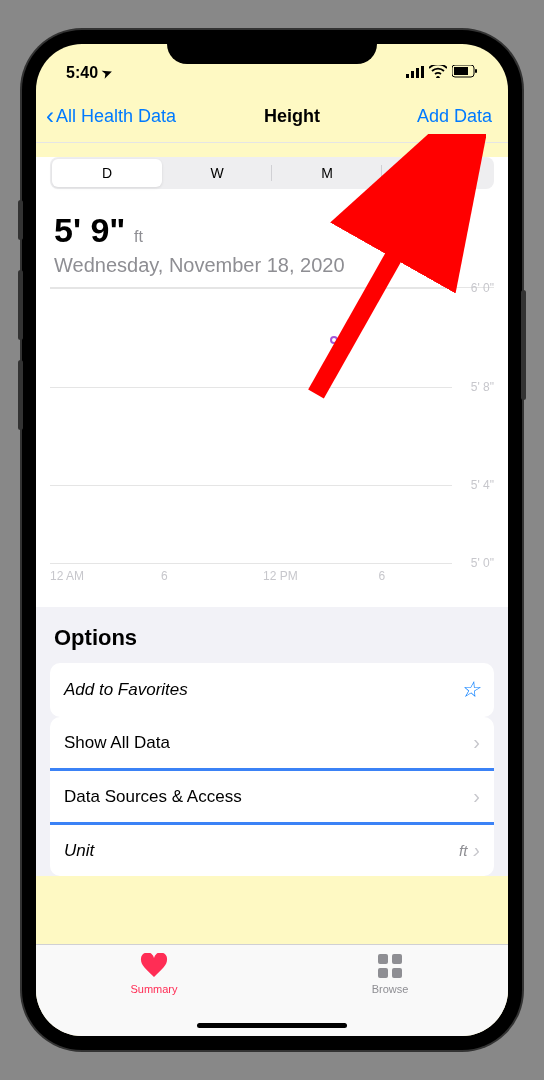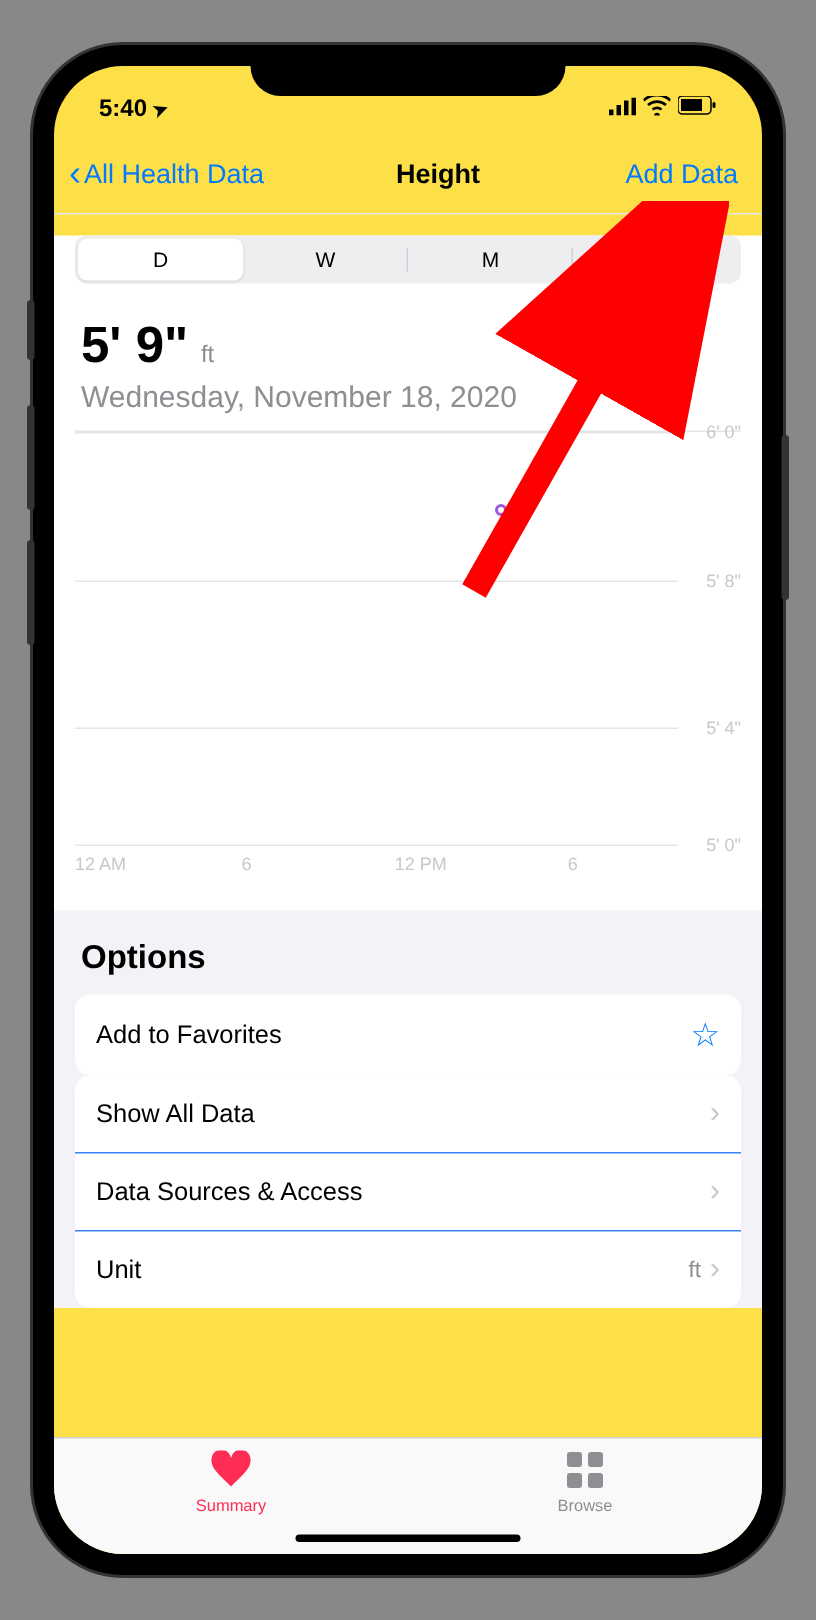--- a/index.html
+++ b/index.html
@@ -22,21 +22,21 @@
       box-shadow: 0 0 0 2px #333;
     }
     .side-btn { position:absolute; background:#333; border-radius:3px; }
     .side-btn.left1 { left:-4px; top:170px; width:5px; height:40px;}
     .side-btn.left2 { left:-4px; top:240px; width:5px; height:70px;}
     .side-btn.left3 { left:-4px; top:330px; width:5px; height:70px;}
     .side-btn.right1 { right:-4px; top:260px; width:5px; height:110px;}
     .screen {
       width: 100%;
       height: 100%;
-      background: #fde047;
+      background: #fef9c3;
       border-radius: 46px;
       overflow: hidden;
       position: relative;
     }
     .notch {
       position: absolute;
       top: 0;
       left: 50%;
       transform: translateX(-50%);
       width: 210px;
@@ -120,32 +120,32 @@
       background: #fff;
       border-radius: 10px;
       overflow: hidden;
     }
     .row {
       display: flex;
       justify-content: space-between;
       align-items: center;
       padding: 14px 14px;
       font-size: 17px;
-      border-bottom: 1px solid #3b82f6;
-    }
-    .row:last-child { border-bottom: none; }
+      border-bottom: 3px solid #3b82f6;
+    }
+    .row:last-child { border-bottom: none; font-style: italic; }
     .row .rval { color:#8e8e93; font-size:15px; display:flex; align-items:center; gap:6px;}
     .chev { color:#c7c7cc; font-size:20px; }
     .hint { color:#8e8e93; font-size:14px; padding: 10px 4px 18px; }
     .tab-bar {
       position: absolute;
       bottom: 0;
       left: 0;
       right: 0;
-      height: 78px;
+      height: 92px;
       border-top: 1px solid #d0d0d4;
       background: #f9f9f9;
       display: flex;
     }
     .tab {
       flex: 1;
       display: flex;
       flex-direction: column;
       align-items: center;
       justify-content: flex-start;

